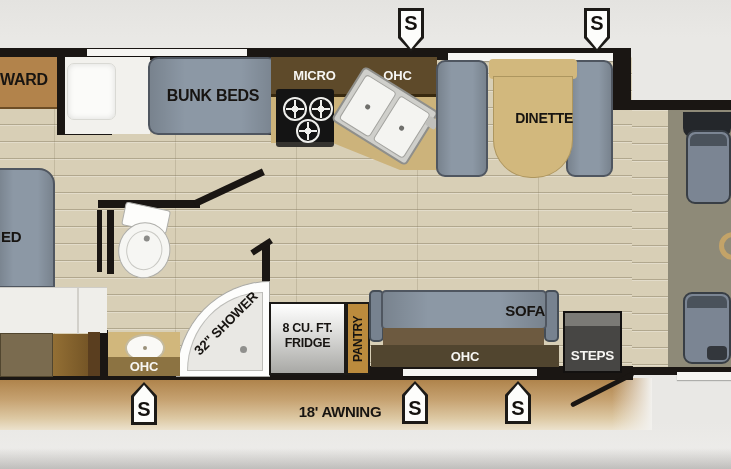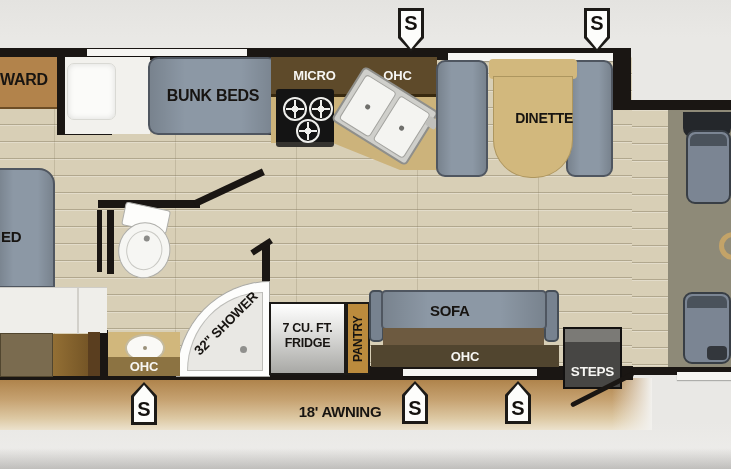--- a/index.html
+++ b/index.html
@@ -142,38 +142,38 @@
   <div class="abs" style="left:88px;top:332px;width:12px;height:44px;background:#5a3e1f;"></div>
   <div class="abs" style="left:108px;top:332px;width:72px;height:27px;background:#d1b77c;"></div>
   <div class="abs" style="left:125px;top:334px;width:40px;height:28px;background:#faf9f6;border:2px solid #c4ba9e;border-radius:50%;box-sizing:border-box;">
     <div class="abs" style="left:50%;top:50%;width:4px;height:4px;margin:-2px 0 0 -2px;background:#9a917a;border-radius:50%;"></div>
   </div>
   <div class="abs" style="left:108px;top:357px;width:72px;height:19px;background:#8c7342;display:flex;align-items:center;justify-content:center;">
     <span class="lblw" style="position:static;font-size:13px;">OHC</span>
   </div>
 
   <div class="abs" style="left:269px;top:302px;width:77px;height:73px;background:linear-gradient(180deg,#ffffff 0%,#e3e3e1 35%,#a8a8a5 100%);border:2.5px solid #1c1a17;box-sizing:border-box;text-align:center;">
-    <div class="lbl" style="position:static;display:block;margin-top:17px;font-size:12.5px;line-height:15px;">7 CU. FT.</div>
+    <div class="lbl" style="position:static;display:block;margin-top:17px;font-size:12.5px;line-height:15px;">8 CU. FT.</div>
     <div class="lbl" style="position:static;display:block;font-size:12.5px;line-height:15px;">FRIDGE</div>
   </div>
   <div class="abs" style="left:346px;top:302px;width:24px;height:73px;background:#bb8b3d;border:2px solid #1c1a17;box-sizing:border-box;display:flex;align-items:center;justify-content:center;">
     <span class="lbl" style="position:static;font-size:12px;transform:rotate(-90deg);">PANTRY</span>
   </div>
 
   <div class="abs" style="left:369px;top:290px;width:15px;height:52px;background:#77828f;border:2px solid #454d56;border-radius:5px;box-sizing:border-box;"></div>
   <div class="abs" style="left:544px;top:290px;width:15px;height:52px;background:#77828f;border:2px solid #454d56;border-radius:5px;box-sizing:border-box;"></div>
   <div class="gray abs" style="left:381px;top:290px;width:166px;height:40px;border-radius:5px;">
-    <span class="lbl" style="left:0;right:0;top:10px;font-size:15px;text-align:left;position:absolute;padding-left:47px;">SOFA</span>
+    <span class="lbl" style="left:0;right:0;top:10px;font-size:15px;text-align:right;position:absolute;padding-left:47px;">SOFA</span>
   </div>
   <div class="abs" style="left:383px;top:328px;width:161px;height:19px;background:#6d5a40;"></div>
   <div class="abs" style="left:371px;top:345px;width:188px;height:22px;background:#51452f;display:flex;align-items:center;justify-content:center;">
     <span class="lblw" style="position:static;font-size:13px;">OHC</span>
   </div>
 
-  <div class="abs" style="left:563px;top:327px;width:59px;height:62px;background:linear-gradient(180deg,#7b7a76 0 13px,#474644 13px);border:2.5px solid #131110;box-sizing:border-box;display:flex;align-items:flex-end;justify-content:center;">
+  <div class="abs" style="left:563px;top:311px;width:59px;height:62px;background:linear-gradient(180deg,#7b7a76 0 13px,#474644 13px);border:2.5px solid #131110;box-sizing:border-box;display:flex;align-items:flex-end;justify-content:center;">
     <span class="lblw" style="position:static;font-size:13.5px;margin-bottom:8px;">STEPS</span>
   </div>
   <div class="wall" style="left:571px;top:403px;width:70px;height:5px;transform:rotate(-27deg);transform-origin:left center;border-radius:3px;"></div>
 
   <div class="badge" style="left:398px;top:8px;height:44px;">
     <div class="b-out pent-down"></div>
       <div class="b-in pent-down"></div>
     <span style="top:4px;">S</span>
   </div>
   <div class="badge" style="left:584px;top:8px;height:44px;">

